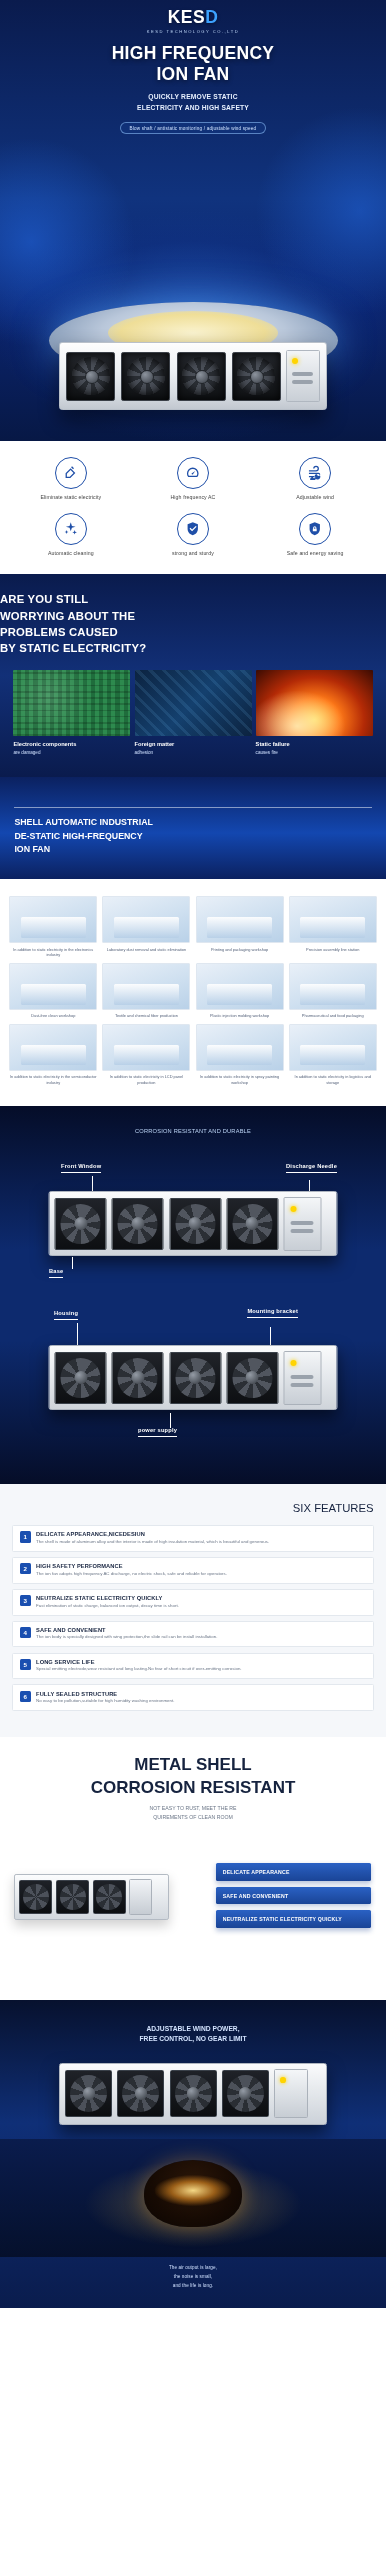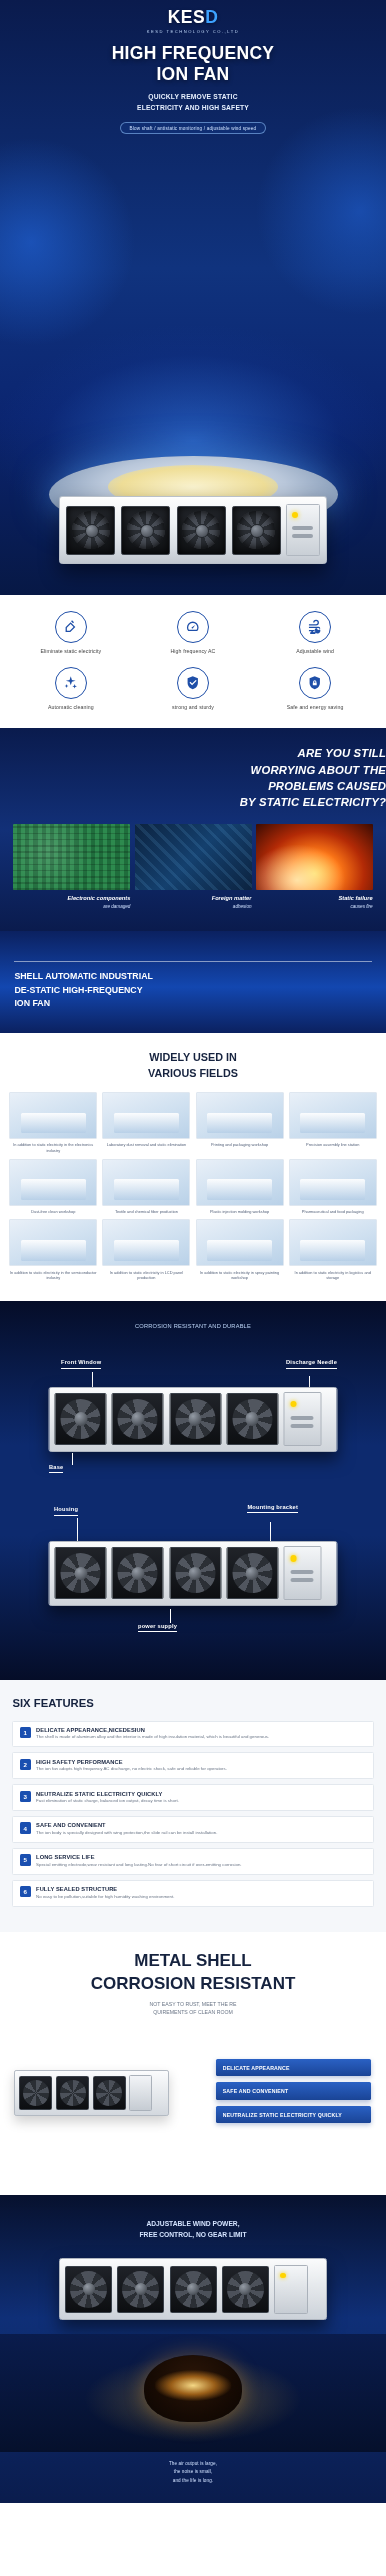--- a/index.html
+++ b/index.html
@@ -9,21 +9,21 @@
     background: #ffffff;
     color: #222;
     -webkit-font-smoothing: antialiased;
   }
   .page { width: 386px; overflow: hidden; }
 
   
   .hero {
     position: relative;
     width: 386px;
-    height: 595px;
+    height: 441px;
     background:
       radial-gradient(ellipse 268px 155px at 50% 74%, rgba(60,140,255,0.50) 0%, rgba(20,60,160,0.15) 55%, rgba(0,0,0,0) 75%),
       linear-gradient(180deg, #0a1b4d 0%, #0d2766 22%, #10337e 45%, #0b2570 70%, #071845 100%);
     overflow: hidden;
   }
   .hero-grid {
     position: absolute; left: 0; right: 0; top: 0; bottom: 0;
     background-image:
       linear-gradient(rgba(90,160,255,0.10) 0.5px, transparent 0.5px),
       linear-gradient(90deg, rgba(90,160,255,0.10) 0.5px, transparent 0.5px);
@@ -158,21 +158,21 @@
     border: 1px solid #1f4fa8; margin: 0 auto 5.2px;
     display: flex; align-items: center; justify-content: center;
     color: #1f4fa8;
   }
   .icon-circle svg { width: 15.5px; height: 15.5px; fill: #1f4fa8; }
   .icon-item .cap { font-size: 5.2px; color: #444; letter-spacing: 0.1px; }
 
   
   .problem {
     background: linear-gradient(180deg, #0a1b4d 0%, #123078 50%, #0a1b4d 100%);
-    padding: 17.5px 0 20.6px; text-align: right; position: relative; overflow: hidden; font-style: italic;
+    padding: 17.5px 0 20.6px; text-align: left; position: relative; overflow: hidden;
   }
   .problem h2 {
     color: #fff; font-size: 11.3px; line-height: 1.45; font-weight: 700;
     letter-spacing: 0.2px;
   }
   .problem .cards {
     margin-top: 13.4px; display: flex; gap: 4.1px; justify-content: center;
   }
   .pcard { width: 117px; }
   .pcard .img {
@@ -293,21 +293,21 @@
 
   .callout {
     position: absolute; color:#fff; font-size: 5.7px; font-weight:700; letter-spacing:0.2px;
     white-space: nowrap;
   }
   .callout .bar { height:1px; background:#fff; margin-top:2.6px; }
   .cl-line { position:absolute; background:#fff; }
 
   
   .six { background: #f5f7fa; padding: 17.5px 12.4px 20.6px; }
-  .six h2 { text-align:left; font-size: 11.3px; font-weight:700; color:#16233f; margin-bottom: 11.3px; }
+  .six h2 { text-align:right; font-size: 11.3px; font-weight:400; color:#16233f; margin-bottom: 11.3px; }
   .frow {
     display: flex; gap: 5.2px; align-items: flex-start;
     background:#fff; border-radius: 1.5px; padding: 5.2px 6.2px; margin-bottom: 5.2px;
     border: 0.5px solid #e3e8ee;
   }
   .fnum {
     flex: 0 0 11.3px; width: 11.3px; height: 11.3px; border-radius: 1.5px;
     background:#1a4fb0; color:#fff; font-size: 6.2px; font-weight: 700;
     display:flex; align-items:center; justify-content:center;
   }
@@ -522,24 +522,20 @@
   <section class="solve">
     <div class="rule"></div>
     <h3>
       <span>SHELL AUTOMATIC INDUSTRIAL</span><br>
       <span>DE-STATIC HIGH-FREQUENCY</span><br>
       <span>ION FAN</span>
     </h3>
   </section>
 
   <section class="fields">
-    <h2>
-      <span>WIDELY USED IN</span><br>
-      <span>VARIOUS FIELDS</span>
-    </h2>
     <div class="fgrid">
       <div class="fcell">
           <div class="ph"></div>
           <div class="lb">In addition to static electricity in the electronics industry</div>
         </div>
       <div class="fcell">
           <div class="ph"></div>
           <div class="lb">Laboratory dust removal and static elimination</div>
         </div>
       <div class="fcell">

